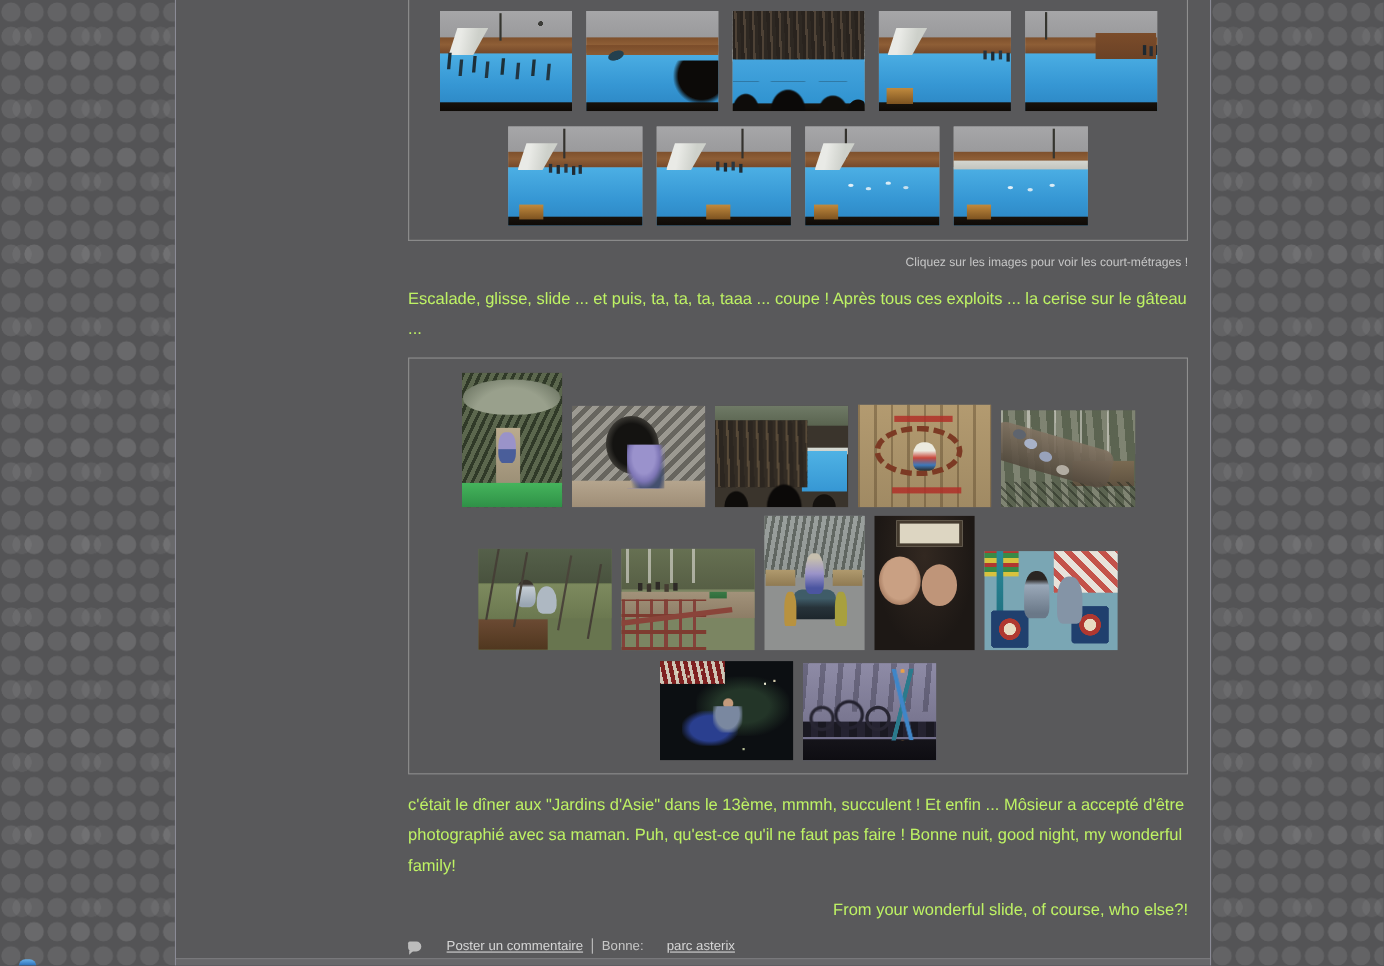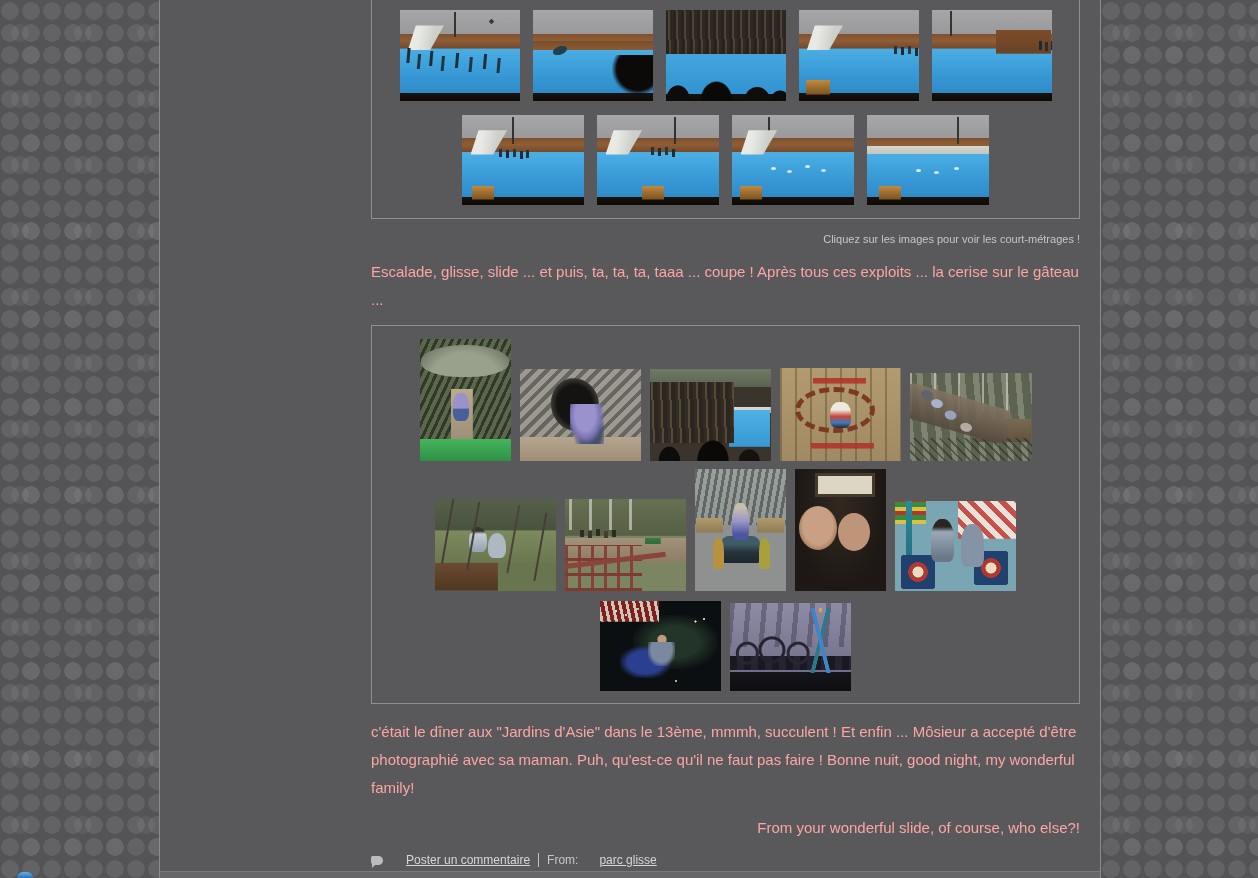--- a/index.html
+++ b/index.html
@@ -23,21 +23,21 @@
 
   .photo-box{box-sizing:border-box;border:1px solid #8f8f8f;background:#59595b;}
   .box1{border-top:0;height:219px;padding-top:10px;}
   .box2{margin-top:11px;padding:13px 0 12px;}
   .ph-row{display:flex;justify-content:center;align-items:flex-end;}
   .box1 .ph-row + .ph-row{margin-top:14px;}
   .box2 .ph-row:nth-child(2){margin-top:8px;}
   .box2 .ph-row:nth-child(3){margin-top:10px;}
 
   .caption{margin-top:14px;text-align:right;font-size:11px;line-height:13px;color:#c6c6c6;}
-  .para{margin:12px 0 0;font-size:15px;line-height:28px;color:#fca5a5;}
+  .para{margin:12px 0 0;font-size:15px;line-height:28px;color:#bef264;}
   .para2{margin-top:14px;}
   .signature{margin-top:12px;text-align:right;}
   .pfooter{margin-top:11px;display:flex;align-items:center;font-size:12px;color:#c6c6c6;}
   .flink{color:#d6d6d6;text-decoration:underline;cursor:pointer;margin-left:17px;}
   .sep{display:inline-block;width:1px;height:14px;background:#c0c0c0;margin:0 8px;}
   .tags-label{margin-right:4px;}
   .bubble{position:relative;display:inline-block;width:12px;height:9px;background:#bcbcbc;border-radius:2px 6px 6px 5px;margin-right:6px;}
   .bubble::after{content:"";position:absolute;left:1px;bottom:-3px;width:0;height:0;border-top:4px solid #bcbcbc;border-right:4px solid rgba(0,0,0,0);}
 
   .band{position:absolute;left:0;right:0;bottom:0;height:6px;background:#67676a;border-top:1px solid #7a7a7e;}
@@ -304,22 +304,22 @@
         </div>
 
       <p class="para para2">c'était le dîner aux "Jardins d'Asie" dans le 13ème, mmmh, succulent ! Et enfin ... Môsieur a accepté d'être photographié avec sa maman. Puh, qu'est-ce qu'il ne faut pas faire ! Bonne nuit, good night, my wonderful family!</p>
 
       <p class="para signature">From your wonderful slide, of course, who else?!</p>
 
       <div class="pfooter">
         <span class="bubble"></span>
         <a class="flink">Poster un commentaire</a>
         <span class="sep"></span>
-        <span class="tags-label">From:</span>
-        <a class="flink">parc glisse</a>
+        <span class="tags-label">Bonne:</span>
+        <a class="flink">parc asterix</a>
       </div>
     </div>
 
     <div class="band"></div>
   </div>
 
   <div class="blue-peek"></div>
 </div>
 
 </body></html>

